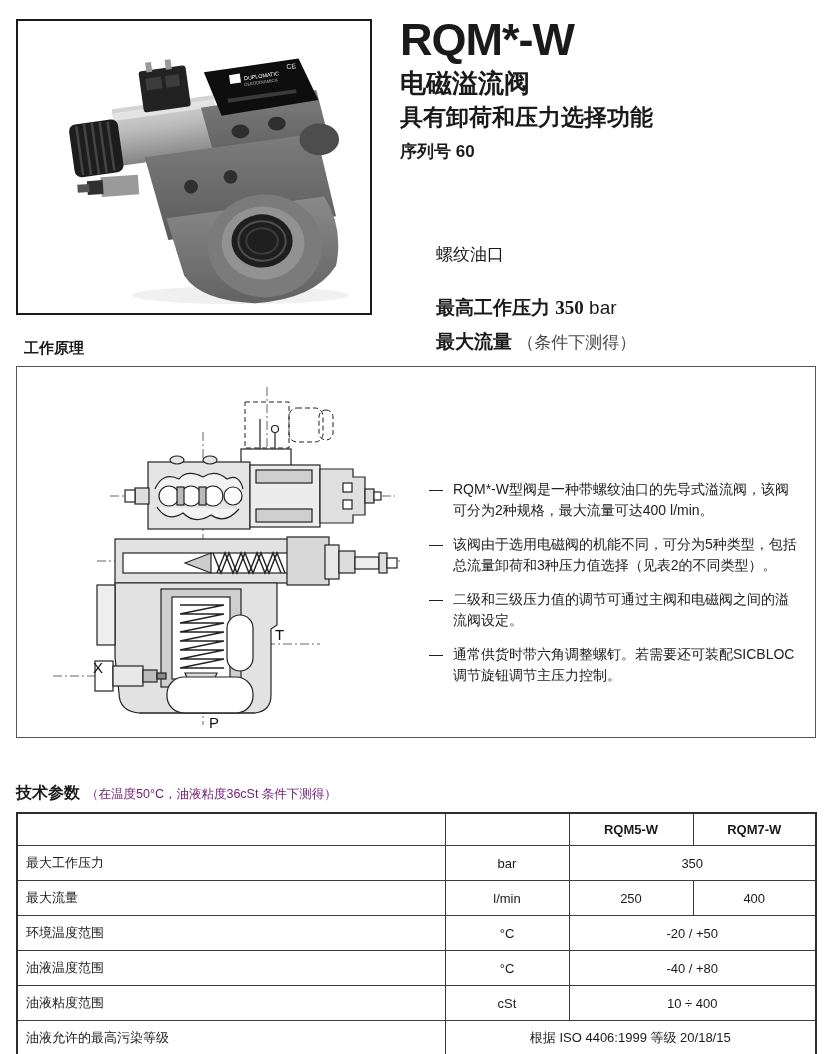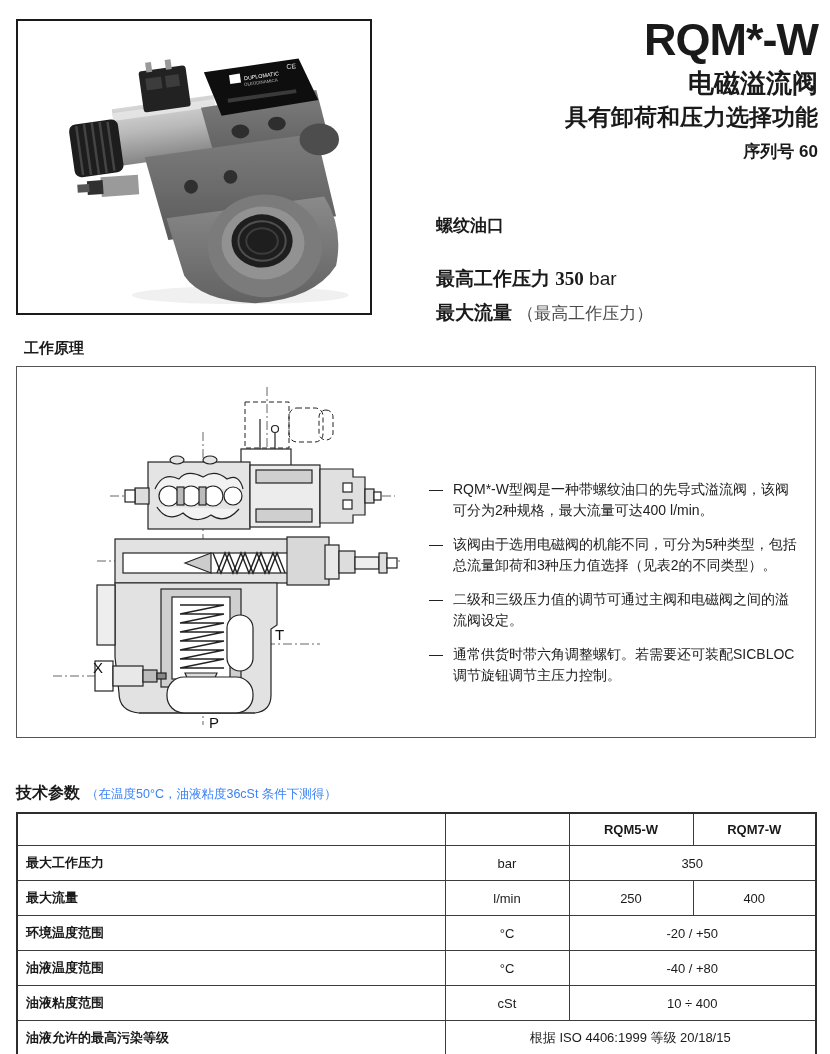--- a/index.html
+++ b/index.html
@@ -3,50 +3,50 @@
 <meta charset="utf-8">
 <style>
   * { margin:0; padding:0; box-sizing:border-box; }
   html,body { width:830px; height:1054px; background:#ffffff; overflow:hidden; }
   body { position:relative; font-family:"Liberation Sans","DejaVu Sans",sans-serif; color:#1a1a1a; }
 
   .photo-frame { position:absolute; left:16px; top:19px; width:356px; height:296px;
                  border:2px solid #1a1a1a; background:#fff; }
   .photo-frame svg { display:block; width:100%; height:100%; }
 
-  .title-block { position:absolute; left:400px; top:16px; width:418px; text-align:right; }
+  .title-block { position:absolute; left:400px; top:16px; width:418px; }
   .title-main  { font-size:45px; font-weight:bold; letter-spacing:-1px; line-height:1.05; }
   .title-sub1  { font-size:26px; font-weight:bold; margin-top:3px; }
   .title-sub2  { font-size:23px; font-weight:bold; margin-top:1px; }
   .title-series{ font-size:17px; font-weight:bold; margin-top:7px; }
 
   .summary { position:absolute; left:436px; top:214px; width:384px; }
-  .summary-ports { font-size:17px; font-weight:bold; }
+  .summary-ports { font-size:17px; font-weight:normal;margin-top:29px; }
   .summary-line2 { margin-top:29px; font-size:19px; }
   .summary-line3 { margin-top:8px;  font-size:19px; }
   .b { font-weight:bold;font-family:Liberation Serif, serif; }
   .note-gray { font-weight:normal; color:#4a4a4a; font-size:17px; }
 
   .wp-heading { position:absolute; left:24px; top:339px; font-size:15px; font-weight:bold; }
   .wp-box { position:absolute; left:16px; top:366px; width:800px; height:372px;
             border:1.5px solid #555; background:#fff; }
   .wp-diagram { position:absolute; left:18px; top:10px; width:410px; height:352px; }
   .wp-bullets { position:absolute; left:412px; top:112px; width:382px; }
   .bullet { display:flex; margin-bottom:13px; font-size:14px; line-height:21px; color:#222; }
   .bullet-marker { width:24px; flex:none; }
   .bullet-text { white-space:pre-line; }
 
   .tp-heading { position:absolute; left:16px; top:783px; font-size:16px; font-weight:bold; }
-  .tp-note { font-size:12.5px; font-weight:normal; color:#3b82f6; margin-left:6px; }
+  .tp-note { font-size:12.5px; font-weight:normal; color:#701a75; margin-left:6px; }
 
   table.params { position:absolute; left:16px; top:812px; width:800px;
                  border-collapse:collapse; table-layout:fixed; border:2px solid #2d2d2d; }
   table.params td, table.params th { border:1px solid #3c3c3c; font-size:13px;
                  height:29px; padding:8px; vertical-align:middle; }
-  td.lbl { text-align:left; padding-left:16px;font-weight:bold; }
+  td.lbl { text-align:left; padding-left:16px; }
   td.ctr, th.ctr { text-align:center; font-weight:normal; }
   th.colhead { text-align:center; font-weight:bold; }
 
   svg text { font-family:"Liberation Sans","DejaVu Sans",sans-serif; }
 </style>
 </head>
 <body>
 
 <div class="photo-frame">
   <svg viewBox="0 0 356 296">
@@ -125,21 +125,21 @@
 
 <div class="summary">
   <div class="summary-ports">螺纹油口</div>
   <div class="summary-line2">
     <span class="b">最高工作压力</span>
     <span class="b">350</span>
     <span>bar</span>
   </div>
   <div class="summary-line3">
     <span class="b">最大流量</span>
-    <span class="note-gray">（最高工作压力）</span>
+    <span class="note-gray">（条件下测得）</span>
   </div>
 </div>
 
 <div class="wp-heading">工作原理</div>
 
 <div class="wp-box">
   <svg class="wp-diagram" viewBox="0 0 410 352">
     <g stroke="#222" stroke-width="1.2" fill="none">
 
       <g stroke="#555" stroke-width="0.9" stroke-dasharray="9 3 2 3">

